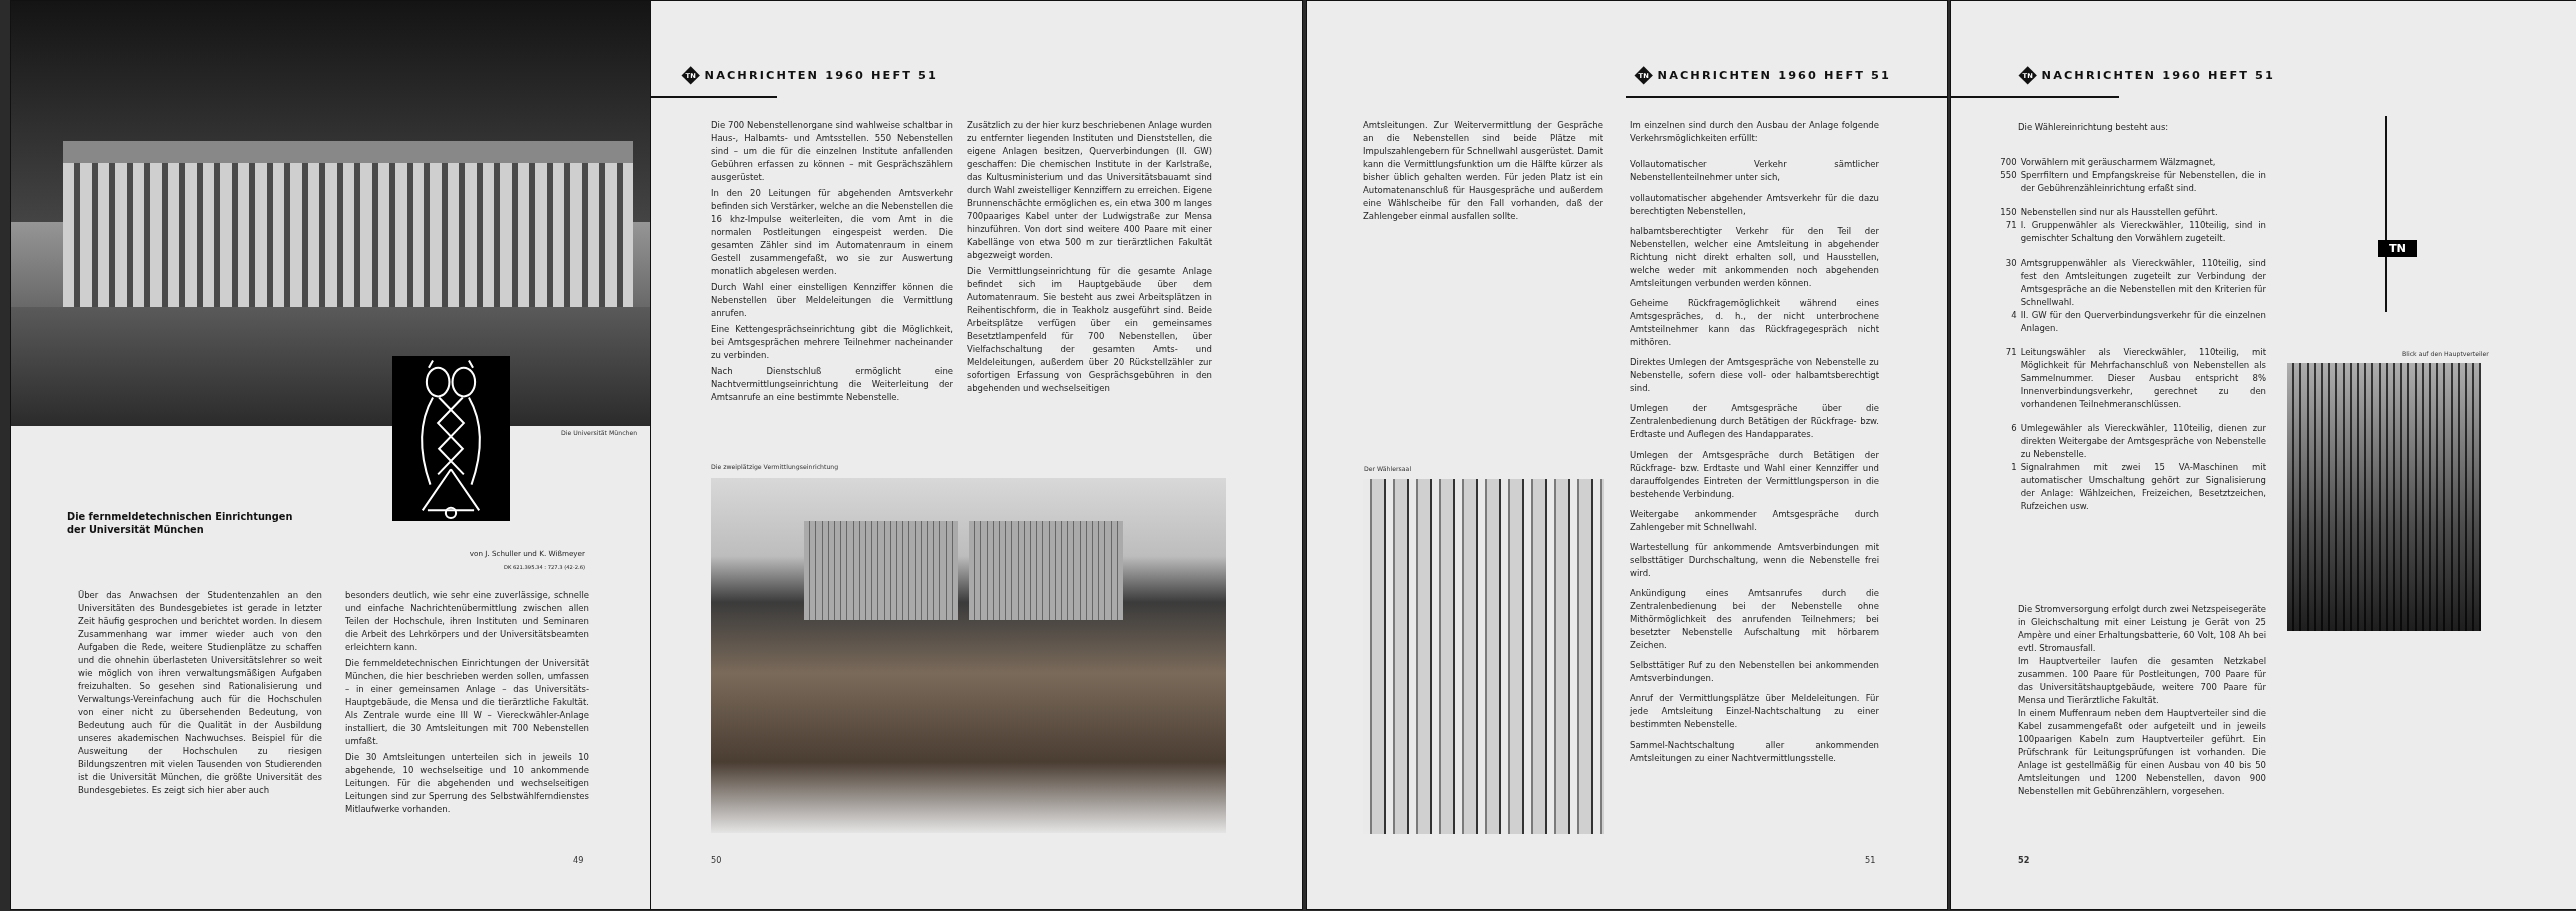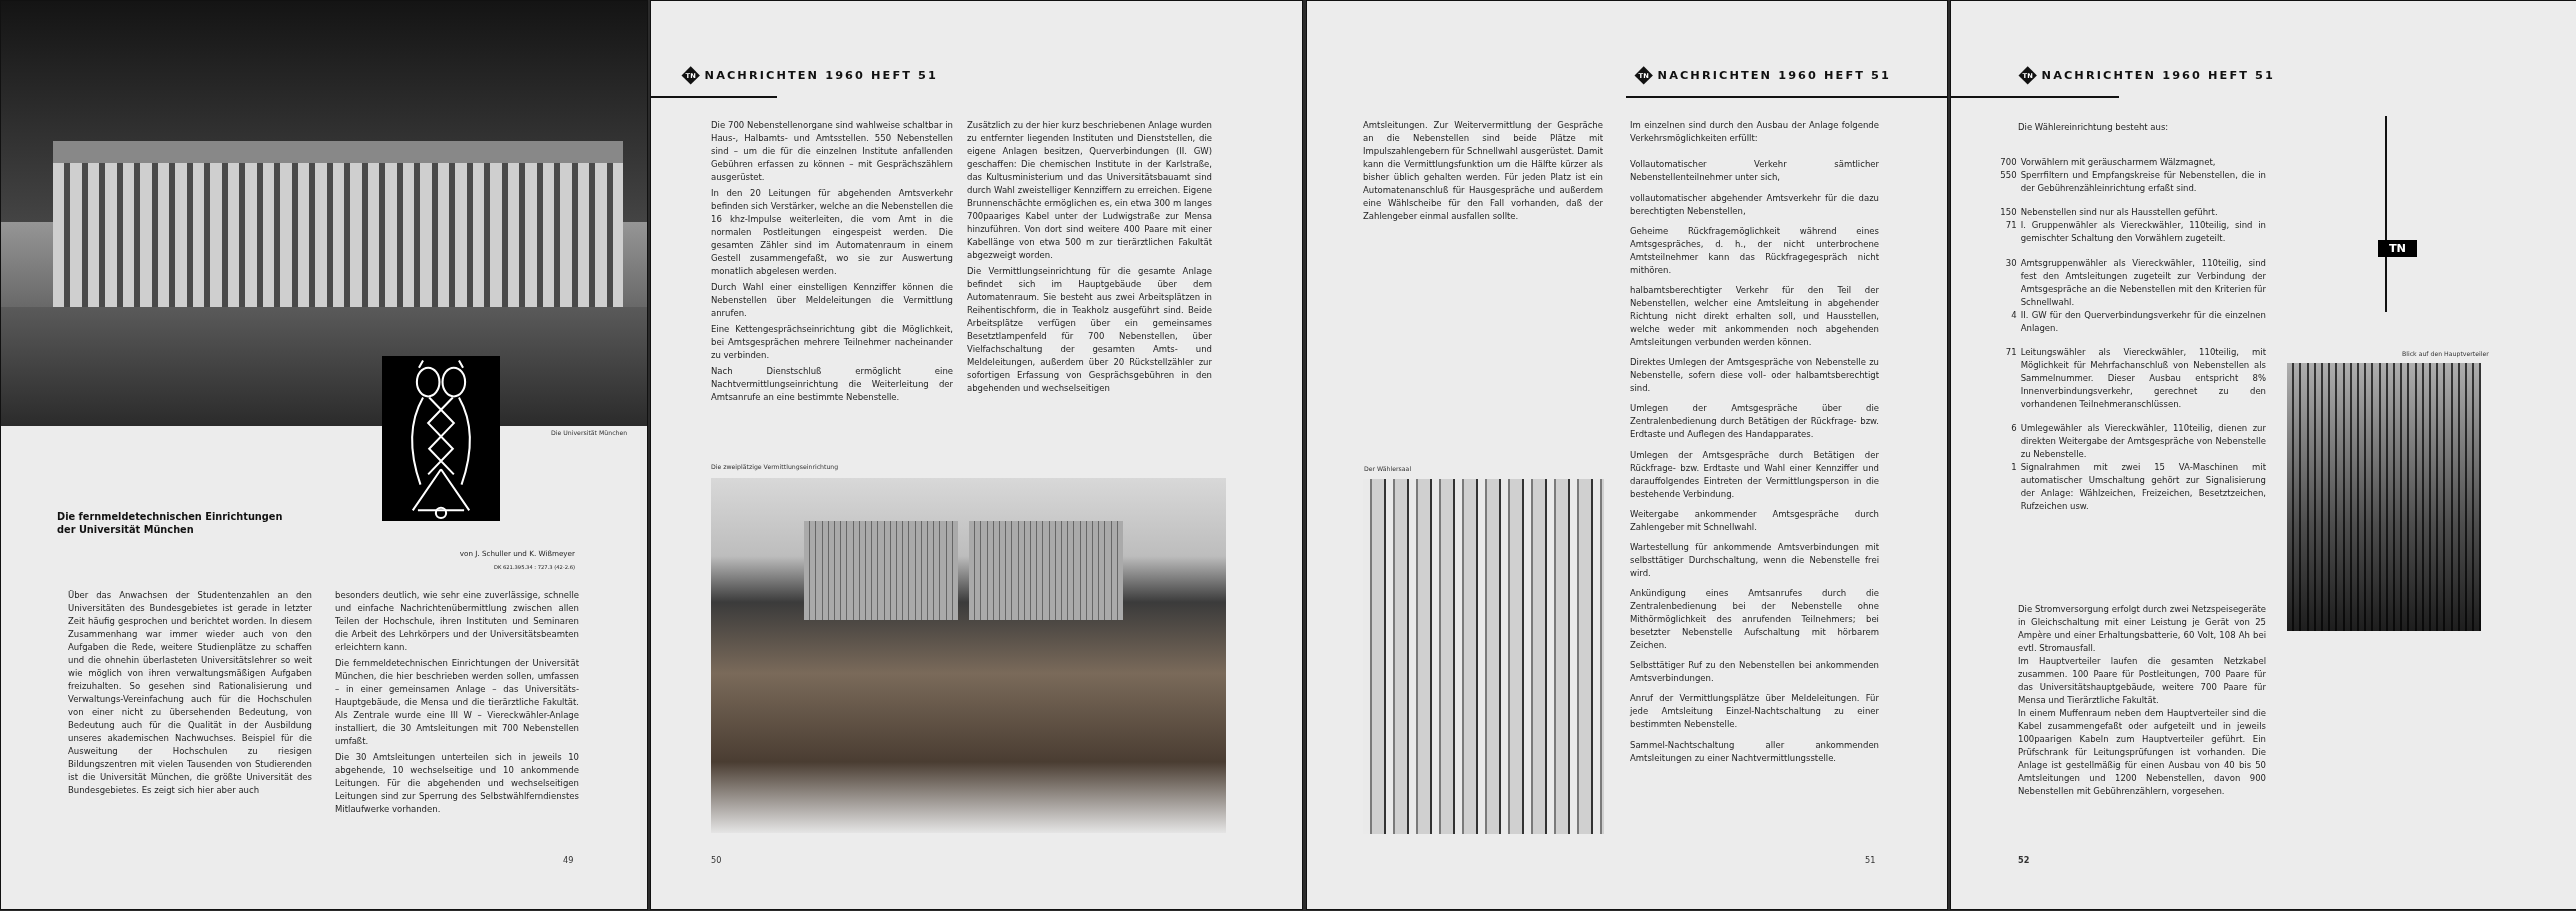--- a/index.html
+++ b/index.html
@@ -1,19 +1,19 @@
 <!DOCTYPE html>
 <html style="font-size:8.2px"><head>
 <meta charset="utf-8">
 <style>
   html, body { margin:0; padding:0; }
   body { width:2600px; height:912px; background:#2b2b2b; position:relative; overflow:hidden;
          font-family:"DejaVu Sans", sans-serif; color:#1e1e1e; }
   .page { position:absolute; top:0; height:910px; background:#ececec; border:1px solid #111; box-sizing:border-box; overflow:hidden; }
-  #p49 { left:0; width:648px; }
+  #p49 { left:10px; width:648px; }
   #p50 { left:650px; width:653px; }
   #p51 { left:1306px; width:642px; }
   #p52 { left:1950px; width:651px; }
 
   .txt { position:absolute; font-size:8.5px; line-height:13px; text-align:justify; hyphens:manual; }
   .txt p { margin:0 0 3.1px 0; }
   .txt.tight p { margin:0 0 7.2px 0; }
   .caption { position:absolute; font-size:6.2px; color:#333; }
   .pnum { position:absolute; font-size:8.2px; color:#333; }
 
@@ -133,22 +133,22 @@
   <div class="txt" style="left:56px;top:118px;width:240px;">
     <p>Amtsleitungen. Zur Weitervermittlung der Gespräche an die Nebenstellen sind beide Plätze mit Impulszahlengebern für Schnellwahl ausgerüstet. Damit kann die Vermittlungsfunktion um die Hälfte kürzer als bisher üblich gehalten werden. Für jeden Platz ist ein Automatenanschluß für Hausgespräche und außerdem eine Wählscheibe für den Fall vorhanden, daß der Zahlengeber einmal ausfallen sollte.</p>
   </div>
   <div class="caption" style="left:57px;top:464px;">Der Wählersaal</div>
   <div class="photo rack" style="left:56px;top:478px;width:241px;height:355px;"></div>
 
   <div class="txt tight" style="left:323px;top:118px;width:249px;">
     <p style="margin-bottom:13.4px;">Im einzelnen sind durch den Ausbau der Anlage folgende Verkehrsmöglichkeiten erfüllt:</p>
     <p>Vollautomatischer Verkehr sämtlicher Nebenstellenteilnehmer unter sich,</p>
     <p>vollautomatischer abgehender Amtsverkehr für die dazu berechtigten Nebenstellen,</p>
+    <p>halbamtsberechtigter Verkehr für den Teil der Nebenstellen, welcher eine Amtsleitung in abgehender Richtung nicht direkt erhalten soll, und Hausstellen, welche weder mit ankommenden noch abgehenden Amtsleitungen verbunden werden können.</p>
     <p>Geheime Rückfragemöglichkeit während eines Amtsgespräches, d. h., der nicht unterbrochene Amtsteilnehmer kann das Rückfragegespräch nicht mithören.</p>
-    <p>halbamtsberechtigter Verkehr für den Teil der Nebenstellen, welcher eine Amtsleitung in abgehender Richtung nicht direkt erhalten soll, und Hausstellen, welche weder mit ankommenden noch abgehenden Amtsleitungen verbunden werden können.</p>
     <p>Direktes Umlegen der Amtsgespräche von Nebenstelle zu Nebenstelle, sofern diese voll- oder halbamtsberechtigt sind.</p>
     <p>Umlegen der Amtsgespräche über die Zentralenbedienung durch Betätigen der Rückfrage- bzw. Erdtaste und Auflegen des Handapparates.</p>
     <p>Umlegen der Amtsgespräche durch Betätigen der Rückfrage- bzw. Erdtaste und Wahl einer Kennziffer und darauffolgendes Eintreten der Vermittlungsperson in die bestehende Verbindung.</p>
     <p>Weitergabe ankommender Amtsgespräche durch Zahlengeber mit Schnellwahl.</p>
     <p>Wartestellung für ankommende Amtsverbindungen mit selbsttätiger Durchschaltung, wenn die Nebenstelle frei wird.</p>
     <p>Ankündigung eines Amtsanrufes durch die Zentralenbedienung bei der Nebenstelle ohne Mithörmöglichkeit des anrufenden Teilnehmers; bei besetzter Nebenstelle Aufschaltung mit hörbarem Zeichen.</p>
     <p>Selbsttätiger Ruf zu den Nebenstellen bei ankommenden Amtsverbindungen.</p>
     <p>Anruf der Vermittlungsplätze über Meldeleitungen. Für jede Amtsleitung Einzel-Nachtschaltung zu einer bestimmten Nebenstelle.</p>
     <p>Sammel-Nachtschaltung aller ankommenden Amtsleitungen zu einer Nachtvermittlungsstelle.</p>
   </div>

